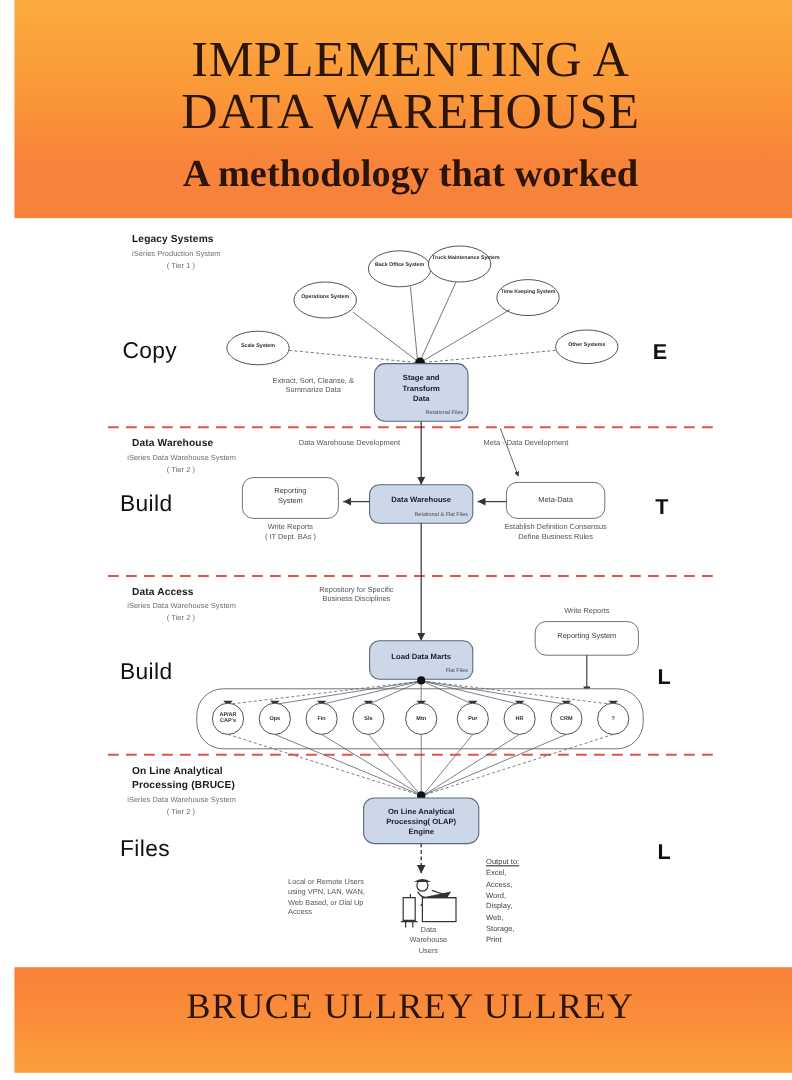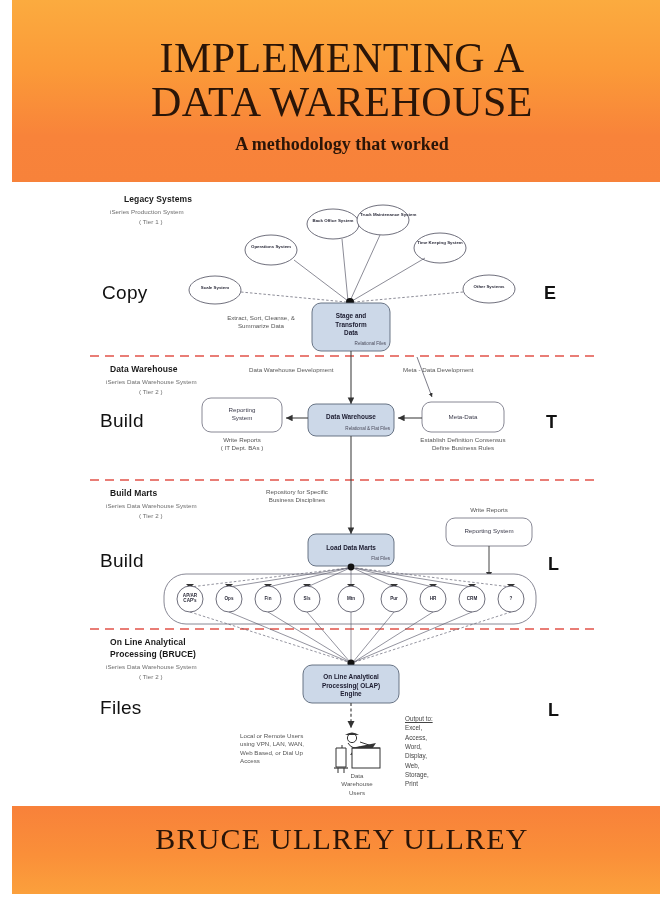--- a/index.html
+++ b/index.html
@@ -41,21 +41,21 @@
     font-size: 42px;
     line-height: 1.04;
     letter-spacing: 0.5px;
     text-align: center;
     font-weight: 400;
     margin-top: 10px;
   }
   .title-sub {
     font-family: "Liberation Serif", serif;
     color: #2a1508;
-    font-size: 18px;
+    font-size: 32px;
     font-weight: 700;
     text-align: center;
     margin-top: 9px;
   }
 
   
   .author-band {
     position: absolute;
     left: 0; top: 806px;
     width: 660px;
@@ -295,21 +295,21 @@
         <path d="M324,566 l0,19 l10,0 l0,-19 z" fill="#fff"></path>
         <path d="M322,586 l14,0" stroke-width="1.2"></path>
         <path d="M326,586 l0,5 M332,586 l0,5"></path>
         <path d="M348,560 l12,4"></path>
         <path d="M344,565 l20,-4 l-6,9 l-20,3 z" fill="#333" stroke="none"></path>
         <rect x="340" y="566" width="28" height="20" fill="#fff" stroke="#333"></rect>
         <path d="M340,566 l28,0"></path>
       </g>
     </svg>
 
-    <div class="lbl tier-title" style="left:112px; top:12px;">Legacy Systems</div>
+    <div class="lbl tier-title" style="left:98px; top:12px;">Legacy Systems</div>
     <div class="lbl tier-sub" style="left:98px; top:26px;">iSeries Production System</div>
     <div class="lbl tier-sub" style="left:127px; top:36px;">( Tier 1 )</div>
     <div class="lbl verb" style="left:90px; top:100px;">Copy</div>
     <div class="lbl etl-letter" style="left:532px; top:101px;">E</div>
 
     <div class="lbl ell-text ctr" style="left:259px; top:62px; width:46px;">
       <span>Operations System</span>
     </div>
     <div class="lbl ell-text ctr" style="left:321px; top:36px; width:46px;">
       <span>Back Office System</span>
@@ -363,21 +363,21 @@
     </div>
 
     <div class="lbl boxtext-light ctr" style="left:451px; top:231px; width:80px;">
       <div>Meta-Data</div>
     </div>
     <div class="lbl note ctr" style="left:451px; top:254px; width:120px;">
       <div>Establish Definition Consensus</div>
       <div>Define Business Rules</div>
     </div>
 
-    <div class="lbl tier-title" style="left:98px; top:306px;">Build Marts</div>
+    <div class="lbl tier-title" style="left:98px; top:306px;">Data Access</div>
     <div class="lbl tier-sub" style="left:94px; top:320px;">iSeries Data Warehouse System</div>
     <div class="lbl tier-sub" style="left:127px; top:330px;">( Tier 2 )</div>
     <div class="lbl verb" style="left:88px; top:368px;">Build</div>
     <div class="lbl etl-letter" style="left:536px; top:372px;">L</div>
 
     <div class="lbl note ctr" style="left:285px; top:306px; width:110px;">
       <div>Repository for Specific</div>
       <div>Business Disciplines</div>
     </div>
 

